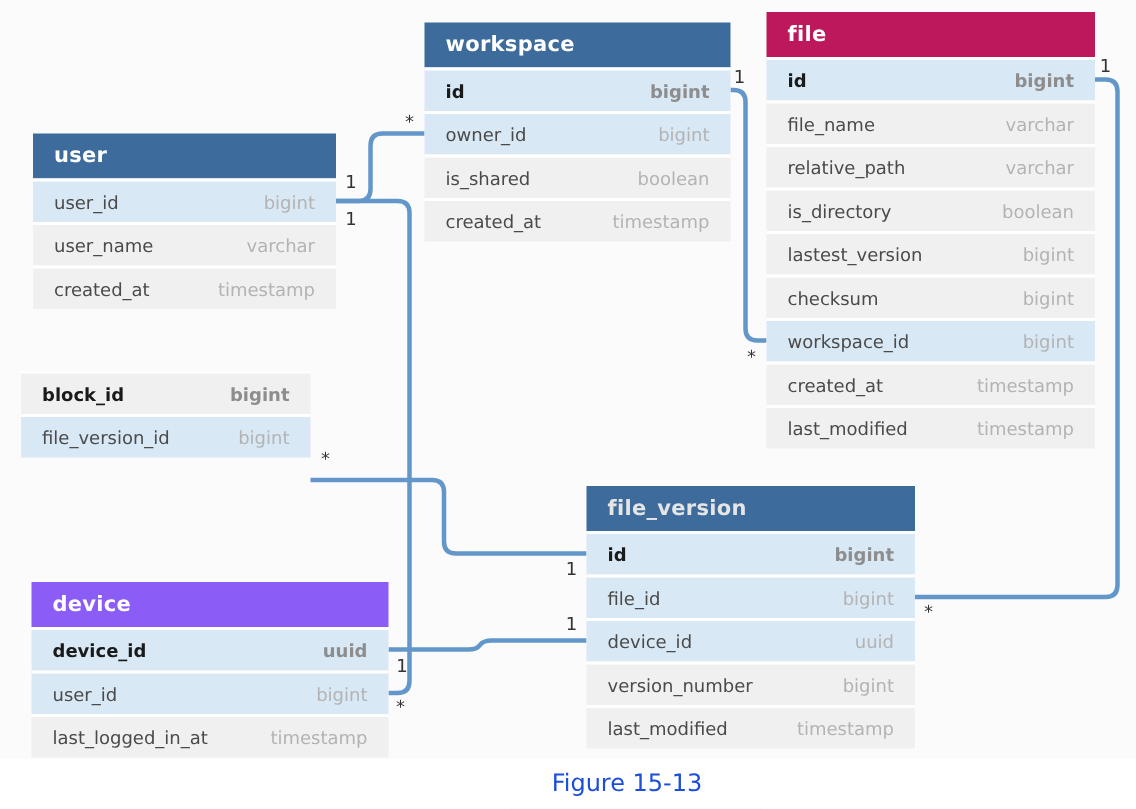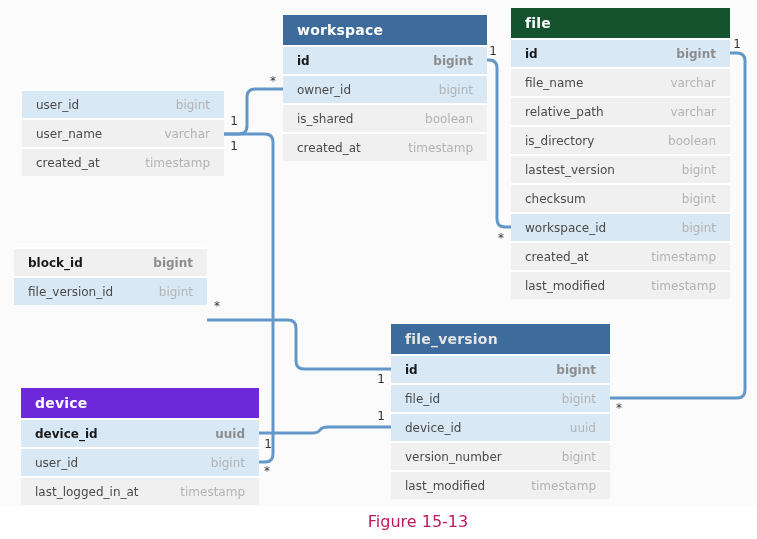--- a/index.html
+++ b/index.html
@@ -28,37 +28,38 @@
   .cname{color:#4a4a4a;}
   .ctype{color:#b3b3b3;}
   .row.bold .cname{font-weight:bold;color:#1a1a1a;}
   .row.bold .ctype{font-weight:bold;color:#8d8d8d;}
   .card-label{
     position:absolute;font-size:12px;color:#333333;line-height:1;
     transform:translate(-50%,-50%);font-weight:500;
   }
   .caption{
     position:absolute;top:512px;left:418px;transform:translateX(-50%);
-    font-size:16px;color:#be185d;white-space:nowrap;
+    font-size:16px;color:#1d4ed8;white-space:nowrap;
   }
 </style>
 </head>
 <body>
 
 <div class="canvas">
   <svg id="connector-svg" viewBox="0 0 757 506" xmlns="http://www.w3.org/2000/svg">
       <path d="M224,134 L239,134 Q247,134 247,126 L247,97 Q247,89 255,89 L283,89" fill="none" stroke="#6397c9" stroke-width="3"></path>
       <path d="M224,134 L265,134 Q273,134 273,142 L273,454 Q273,462 265,462 L259,462" fill="none" stroke="#6397c9" stroke-width="3"></path>
       <path d="M487,60 L489,60 Q497,60 497,68 L497,219 Q497,227 505,227 L511,227" fill="none" stroke="#6397c9" stroke-width="3"></path>
       <path d="M730,53 L737,53 Q745,53 745,61 L745,390 Q745,398 737,398 L610,398" fill="none" stroke="#6397c9" stroke-width="3"></path>
       <path d="M207,320 L288,320 Q296,320 296,328 L296,361 Q296,369 304,369 L391,369" fill="none" stroke="#6397c9" stroke-width="3"></path>
       <path d="M259,433 L312,433 Q318,433 320,430 Q322,427 328,427 L391,427" fill="none" stroke="#6397c9" stroke-width="3"></path>
     </svg>
   <div id="tables">
       <div class="table" style="left: 22px; top: 89px; width: 202px;">
+    <div class="thead" style="background: rgb(60, 107, 156); color: rgb(255, 255, 255);">user</div>
     <div class="tbody">
           <div class="row blue">
     <span class="cname">user_id</span>
     <span class="ctype">bigint</span>
   </div>
           <div class="row gray">
     <span class="cname">user_name</span>
     <span class="ctype">varchar</span>
   </div>
           <div class="row gray">
@@ -82,21 +83,21 @@
     <span class="cname">is_shared</span>
     <span class="ctype">boolean</span>
   </div>
           <div class="row gray">
     <span class="cname">created_at</span>
     <span class="ctype">timestamp</span>
   </div>
         </div>
   </div>
       <div class="table" style="left: 511px; top: 8px; width: 219px;">
-    <div class="thead" style="background: #14532d; color: rgb(255, 255, 255);">file</div>
+    <div class="thead" style="background: #be185d; color: rgb(255, 255, 255);">file</div>
     <div class="tbody">
           <div class="row blue bold">
     <span class="cname">id</span>
     <span class="ctype">bigint</span>
   </div>
           <div class="row gray">
     <span class="cname">file_name</span>
     <span class="ctype">varchar</span>
   </div>
           <div class="row gray">
@@ -135,21 +136,21 @@
     <span class="cname">block_id</span>
     <span class="ctype">bigint</span>
   </div>
           <div class="row blue">
     <span class="cname">file_version_id</span>
     <span class="ctype">bigint</span>
   </div>
         </div>
   </div>
       <div class="table" style="left: 21px; top: 388px; width: 238px;">
-    <div class="thead" style="background: #6d28d9; color: rgb(255, 255, 255);">device</div>
+    <div class="thead" style="background: #8b5cf6; color: rgb(255, 255, 255);">device</div>
     <div class="tbody">
           <div class="row blue bold">
     <span class="cname">device_id</span>
     <span class="ctype">uuid</span>
   </div>
           <div class="row blue">
     <span class="cname">user_id</span>
     <span class="ctype">bigint</span>
   </div>
           <div class="row gray">

